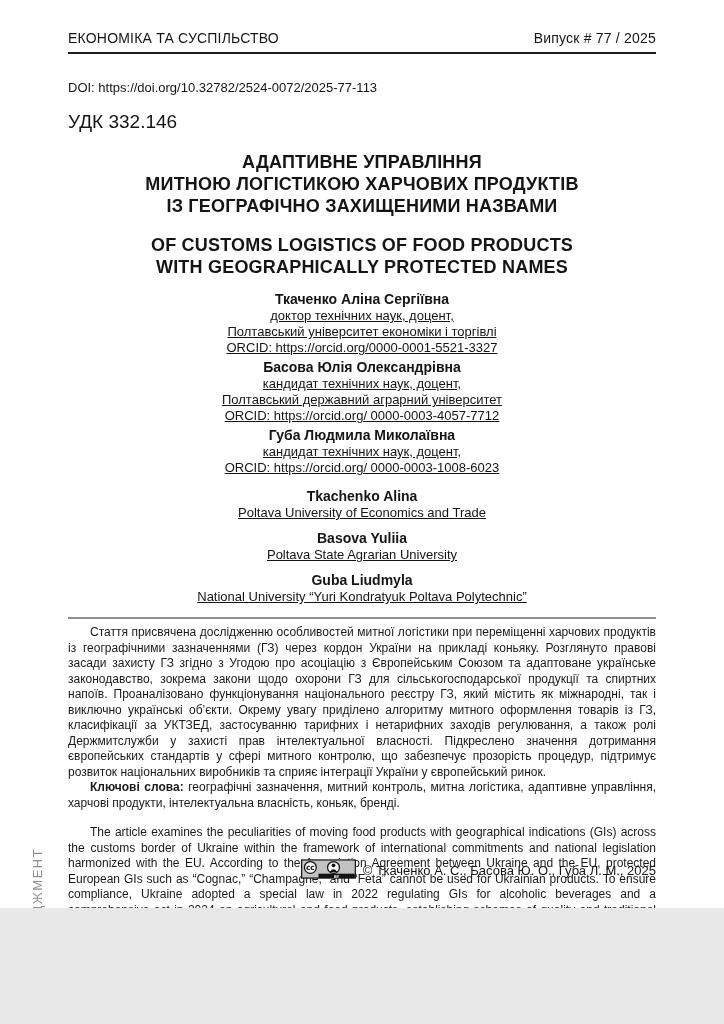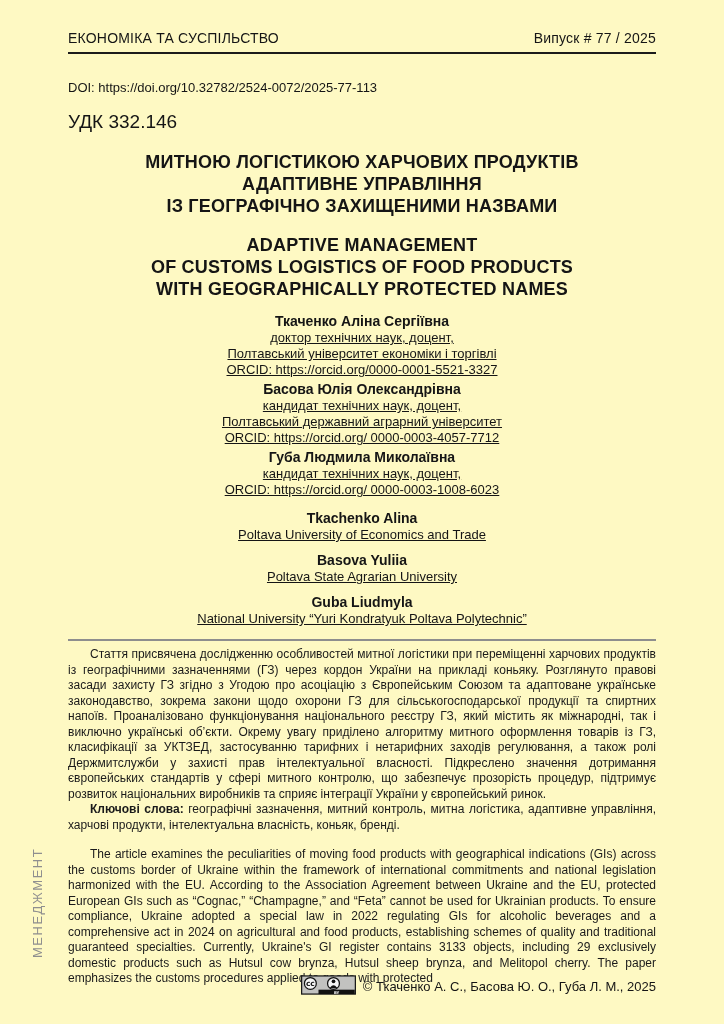--- a/index.html
+++ b/index.html
@@ -1,20 +1,20 @@
 <!DOCTYPE html>
 <html><head>
 <meta charset="utf-8">
 <style>
   * { margin: 0; padding: 0; box-sizing: border-box; }
   html, body { background: #e8e8e8; }
   .page {
-    width: 724px; height: 1024px;
+    width: 724px; height: 908px;
     position: relative;
-    background: #fef9c3;
+    background: #ffffff;
     font-family: "Liberation Sans", sans-serif;
     color: #151515;
     overflow: hidden;
     margin: 0 auto;
   }
   .content { position: absolute; left: 68px; right: 68px; top: 0; }
 
   .journal-header {
     display: flex; justify-content: space-between; align-items: baseline;
     padding-top: 30px; font-size: 14px; letter-spacing: 0.2px;
@@ -71,27 +71,26 @@
     <div class="journal-header">
       <span>ЕКОНОМІКА ТА СУСПІЛЬСТВО</span>
       <span>Випуск # 77 / 2025</span>
     </div>
     <div class="header-rule"></div>
 
     <div class="doi-line">DOI: https://doi.org/10.32782/2524-0072/2025-77-113</div>
     <div class="udc-line">УДК 332.146</div>
 
     <div class="article-title ua">
+      <div>АДАПТИВНЕ УПРАВЛІННЯ</div>
       <div>МИТНОЮ ЛОГІСТИКОЮ ХАРЧОВИХ ПРОДУКТІВ</div>
-      <div>АДАПТИВНЕ УПРАВЛІННЯ</div>
       <div>ІЗ ГЕОГРАФІЧНО ЗАХИЩЕНИМИ НАЗВАМИ</div>
     </div>
 
     <div class="article-title en">
-      <div>ADAPTIVE MANAGEMENT</div>
       <div>OF CUSTOMS LOGISTICS OF FOOD PRODUCTS</div>
       <div>WITH GEOGRAPHICALLY PROTECTED NAMES</div>
     </div>
 
     <div class="author-block ua-first">
       <div class="author-name">Ткаченко Аліна Сергіївна</div>
       <div class="author-detail">доктор технічних наук, доцент,</div>
       <div class="author-detail">Полтавський університет економіки і торгівлі</div>
       <div class="author-detail">ORCID: https://orcid.org/0000-0001-5521-3327</div>
     </div>

